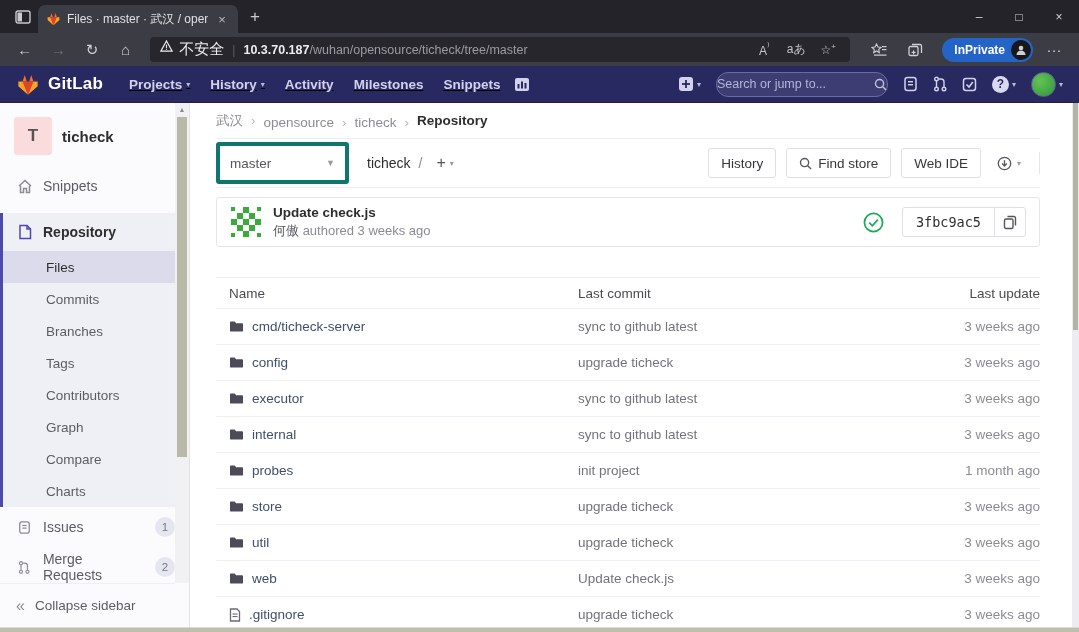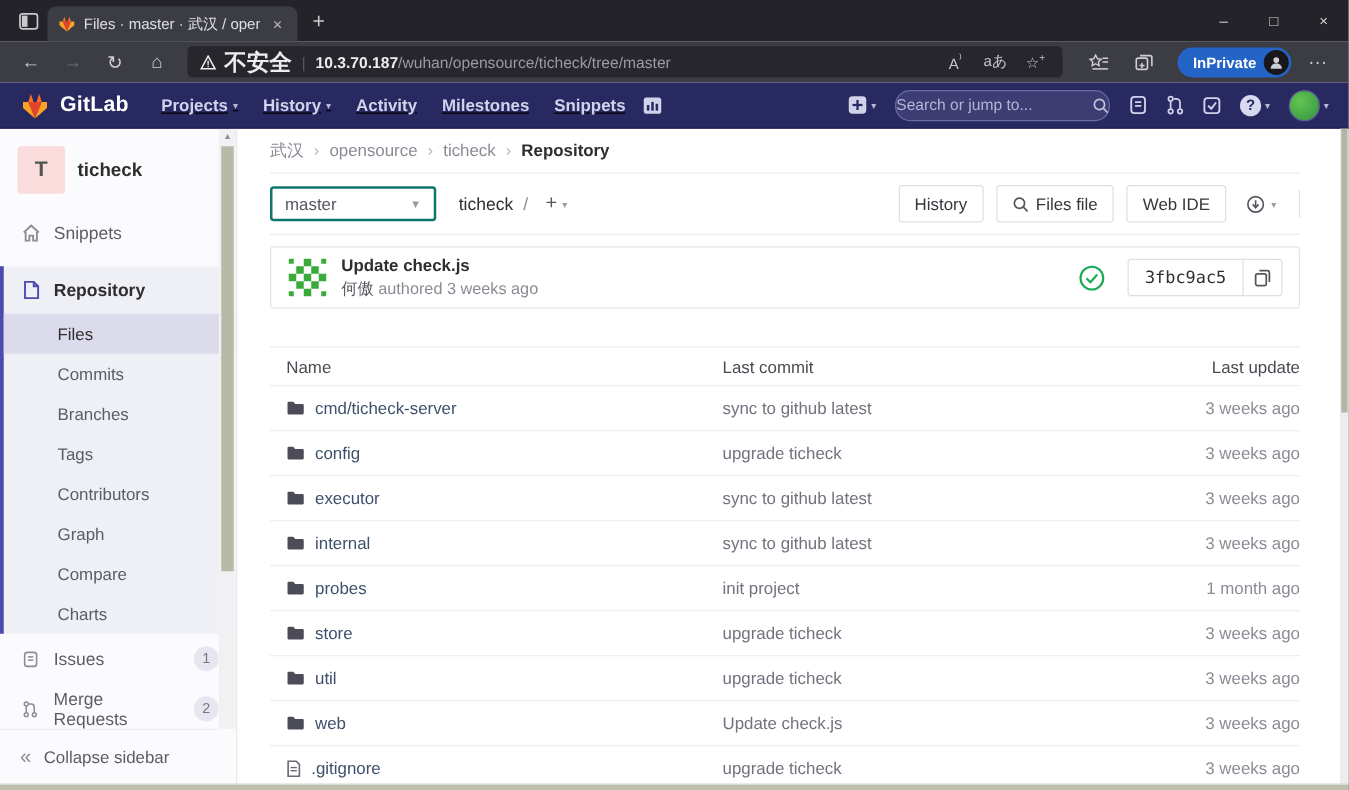--- a/index.html
+++ b/index.html
@@ -15,21 +15,21 @@
   .tab-close { color:#b9b9be; font-size:13px; width:16px; text-align:center; cursor:default; }
   .newtab { color:#c9c9ce; font-size:17px; margin-left:12px; }
   .win-controls { position:absolute; right:0; top:0; height:33px; display:flex; }
   .win-btn { width:40px; height:33px; display:flex; align-items:center; justify-content:center; color:#d2d2d6; font-size:12px; }
 
   
   .etoolbar { height:33px; background:#3c3d44; display:flex; align-items:center; padding:0 10px; gap:4px; }
   .nav-ico { width:30px; height:26px; display:flex; align-items:center; justify-content:center; color:#cfcfd4; font-size:15px; border-radius:4px; }
   .nav-ico.disabled { color:#71717a; }
   .addressbar { flex:0 0 700px; height:25px; margin-left:6px; background:#26262c; border-radius:4px; display:flex; align-items:center; padding:0 10px; gap:8px; }
-  .sec-chip { display:flex; align-items:center; gap:6px; color:#ededf0; font-size:18px; font-weight:700; }
+  .sec-chip { display:flex; align-items:flex-start; gap:6px; color:#ededf0; font-size:15px; font-weight:400; }
   .chip-sep { color:#5c5c64; font-size:12px; }
   .url { flex:1; font-size:12.5px; color:#9b9ba3; white-space:nowrap; overflow:hidden; }
   .url b { color:#ededf0; font-weight:700; }
   .field-ico { color:#c6c6cc; font-size:12px; width:24px; text-align:center; }
   .after-field { display:flex; align-items:center; gap:6px; margin-left:10px; }
   .inprivate { height:24px; background:#2464c7; border-radius:12px; display:flex; align-items:center; gap:6px; padding:0 2px 0 12px; margin-left:6px; }
   .inprivate-label { color:#fff; font-size:12px; font-weight:700; }
   .inprivate-avatar { width:20px; height:20px; border-radius:50%; background:#17171c; display:flex; align-items:center; justify-content:center; }
 
   
@@ -72,21 +72,21 @@
   .side-scroll .arrow { display:block; text-align:center; font-size:7px; color:#8a8a90; padding-top:3px; }
   .side-thumb { position:absolute; left:2px; right:2px; top:14px; height:340px; background:#b9b9a8; }
 
   
   .main { flex:1; position:relative; background:#fff; padding:0 39px 0 26px; overflow:hidden; }
   .crumbs { height:36px; display:flex; align-items:center; gap:8px; font-size:13.5px; color:#8b8b95; border-bottom:1px solid #eeeef2; }
   .crumb-sep { color:#b6b6c0; }
   .crumb-cur { color:#2e2e2e; font-weight:700; }
 
   .ftoolbar { height:49px; display:flex; align-items:center; border-bottom:1px solid #ececf2; }
-  .branch-select { width:133px; height:28px; border:2px solid #0f766e; border-radius:3px; display:flex; align-items:center; padding:0 10px; font-size:13.5px; color:#55555e; }
+  .branch-select { width:133px; height:42px; border:4px solid #0f766e; border-radius:3px; display:flex; align-items:center; padding:0 10px; font-size:13.5px; color:#55555e; }
   .branch-select .sel-caret { margin-left:auto; color:#9a9aa5; font-size:9px; }
   .path-group { display:flex; align-items:center; gap:8px; margin-left:18px; font-size:14px; color:#2e2e2e; }
   .path-sep { color:#8b8b95; }
   .plus-btn { display:flex; align-items:center; gap:4px; color:#55555e; font-size:16px; padding:2px 6px; }
   .ft-right { margin-left:auto; display:flex; align-items:center; gap:10px; }
   .btn { height:30px; background:#fff; border:1px solid #dfdfe8; border-radius:3px; display:flex; align-items:center; gap:6px; padding:0 12px; font-size:13.5px; color:#36363c; }
   .dl-group { display:flex; align-items:center; gap:5px; padding:0 6px; color:#55555e; }
   .ft-divider { width:1px; height:22px; background:#e2e2e8; margin-left:2px; }
 
   
@@ -386,21 +386,21 @@
         <span>Collapse sidebar</span>
       </div>
       <div class="side-scroll">
         <span class="arrow">▲</span>
         <div class="side-thumb"></div>
       </div>
     </aside>
 
     <main class="main">
       <div class="crumbs">
-        <span style="display:flex;align-items:center;gap:8px">
+        <span style="display:flex;align-items:flex-end;gap:8px">
   <span style="display:flex;align-items:center;gap:8px">
     <span>武汉</span>
     <span class="crumb-sep">›</span>
   </span>
 
   <span style="display:flex;align-items:center;gap:8px">
     <span>opensource</span>
     <span class="crumb-sep">›</span>
   </span>
 
@@ -425,21 +425,21 @@
             <span class="caret" style="color:#9a9aa5">▾</span>
           </span>
         </div>
         <div class="ft-right">
           <button class="btn">History</button>
           <button class="btn">
             <svg width="13" height="13" viewBox="0 0 14 14">
                 <circle cx="6" cy="6" r="4.4" fill="none" stroke="#55555e" stroke-width="1.5"></circle>
                 <line x1="9.4" y1="9.4" x2="13" y2="13" stroke="#55555e" stroke-width="1.5"></line>
               </svg>
-            <span>Files file</span>
+            <span>Find store</span>
           </button>
           <button class="btn">Web IDE</button>
           <span class="dl-group">
             <svg width="15" height="15" viewBox="0 0 16 16">
                 <circle cx="8" cy="8" r="6.6" fill="none" stroke="#55555e" stroke-width="1.4"></circle>
                 <line x1="8" y1="4.5" x2="8" y2="10" stroke="#55555e" stroke-width="1.4"></line>
                 <path d="M5.5 8 L8 10.8 L10.5 8" fill="none" stroke="#55555e" stroke-width="1.4"></path>
               </svg>
             <span class="caret" style="color:#9a9aa5">▾</span>
           </span>

